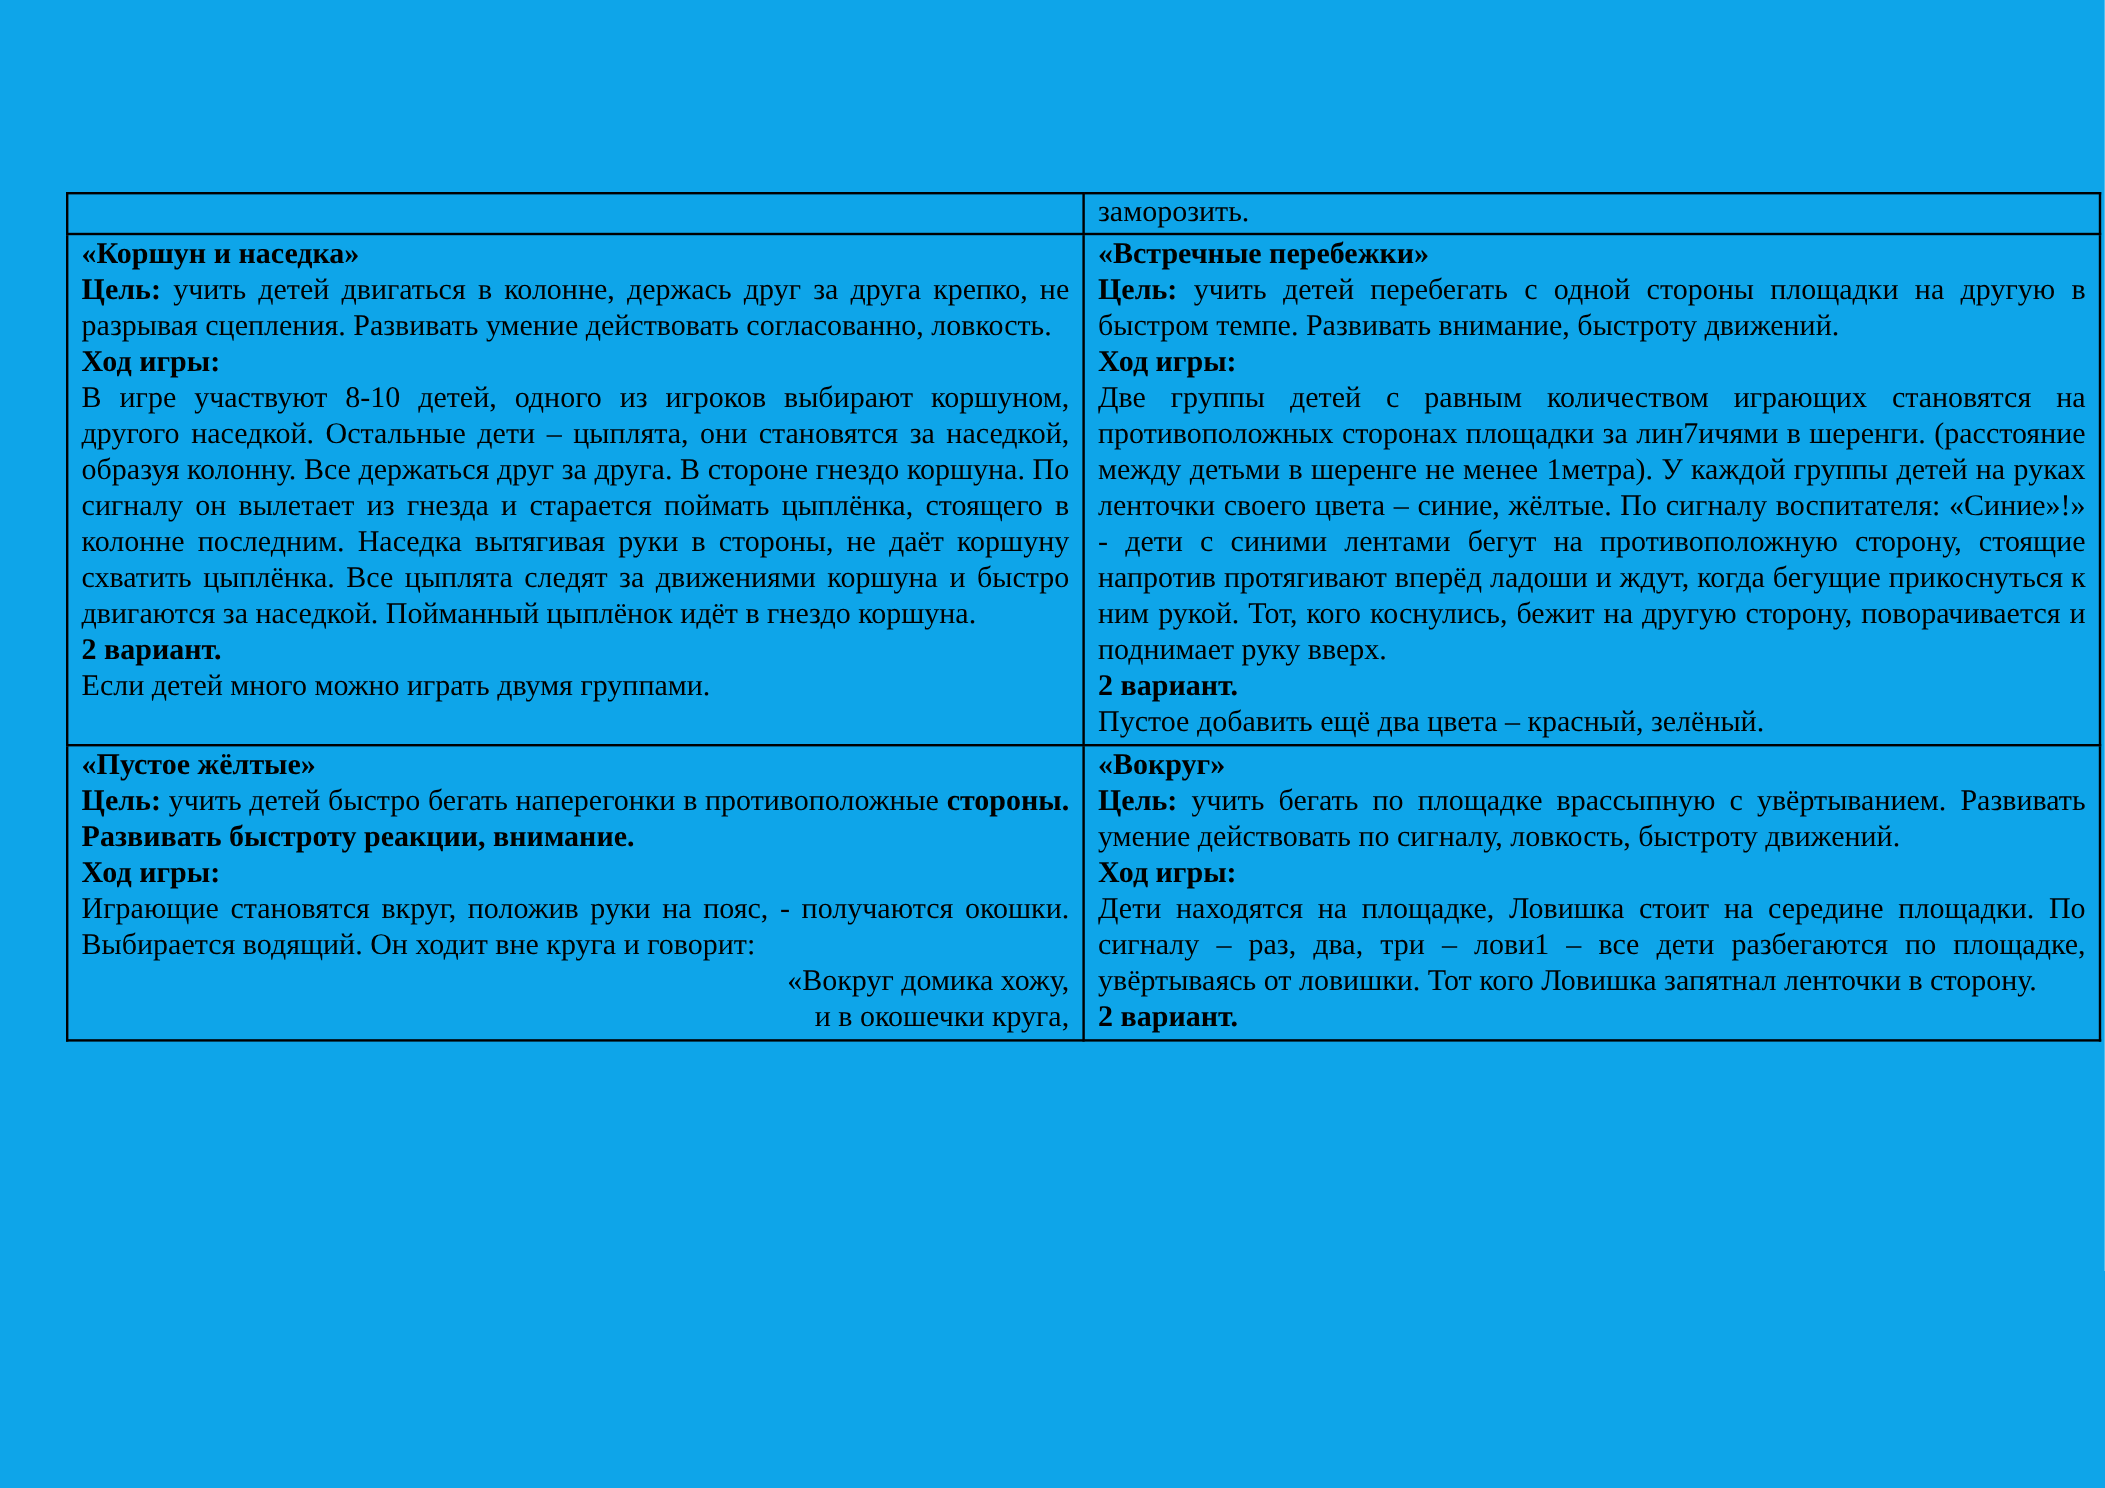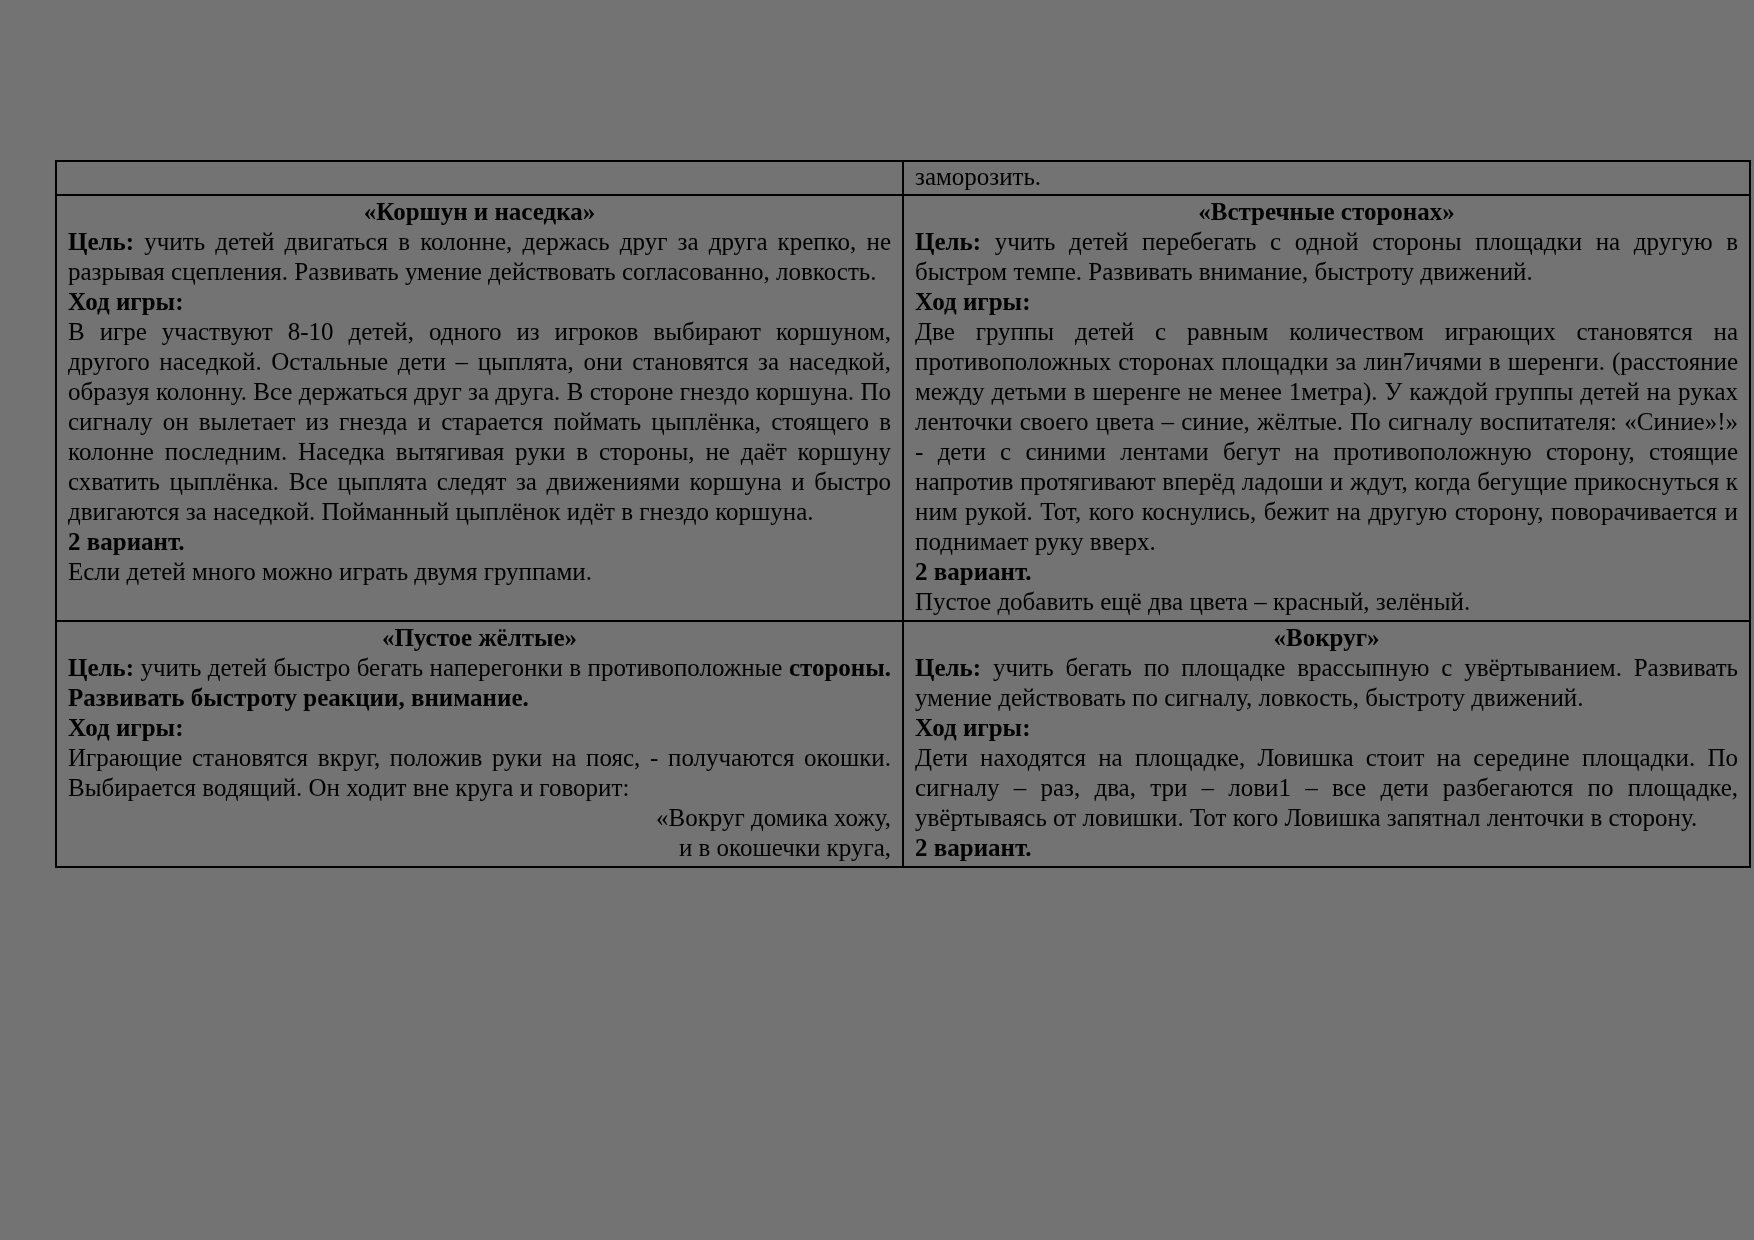--- a/index.html
+++ b/index.html
@@ -9,41 +9,41 @@
     height: 1240px;
     background: #ffffff;
     color: #000000;
     font-family: "Liberation Serif", "DejaVu Serif", serif;
     overflow: hidden;
   }
   .page {
     position: relative;
     width: 1754px;
     height: 1240px;
-    background: #737373;
+    background: #0ea5e9;
   }
   table.games {
     position: absolute;
     left: 55px;
     top: 160px;
     width: 1646px;
     border-collapse: collapse;
     table-layout: fixed;
   }
   td {
     border: 2px solid #000000;
     vertical-align: top;
     padding: 1px 11px 3px 11px;
     font-size: 25px;
     line-height: 30px;
   }
   td.half { width: 823px; }
   tr.carry-row td { height: 32px; padding-top: 0; padding-bottom: 0; }
   p { margin: 0; }
-  .title { text-align: center; font-weight: bold; }
+  .title { text-align: left; font-weight: bold; }
   .just { text-align: justify; font-family: Liberation Serif, serif; }
   .center { text-align: right; }
   .b { font-weight: bold; }
 </style>
 </head>
 <body>
 
 <div class="page">
   <table class="games">
 
@@ -58,21 +58,21 @@
     <tr>
       <td class="half">
         <p class="title">«Коршун и наседка»</p>
         <p class="just"><span class="b">Цель:</span><span> учить детей двигаться в колонне, держась друг за друга крепко, не разрывая сцепления. Развивать умение действовать согласованно, ловкость.</span></p>
         <p><span class="b">Ход игры:</span></p>
         <p class="just">В игре участвуют 8-10 детей, одного из игроков выбирают коршуном, другого наседкой. Остальные дети – цыплята, они становятся за наседкой, образуя колонну. Все держаться друг за друга. В стороне гнездо коршуна. По сигналу он вылетает из гнезда и старается поймать цыплёнка, стоящего в колонне последним. Наседка вытягивая руки в стороны, не даёт коршуну схватить цыплёнка. Все цыплята следят за движениями коршуна и быстро двигаются за наседкой. Пойманный цыплёнок идёт в гнездо коршуна.</p>
         <p><span class="b">2 вариант.</span></p>
         <p class="just">Если детей много можно играть двумя группами.</p>
       </td>
       <td class="half">
-        <p class="title">«Встречные сторонах»</p>
+        <p class="title">«Встречные перебежки»</p>
         <p class="just"><span class="b">Цель:</span><span>  учить детей перебегать с одной стороны площадки на другую в быстром темпе. Развивать внимание, быстроту движений.</span></p>
         <p><span class="b">Ход игры:</span></p>
         <p class="just">Две группы детей с равным количеством играющих становятся на противоположных сторонах площадки за лин7ичями в шеренги. (расстояние между детьми в шеренге не менее 1метра). У каждой группы детей на руках ленточки своего цвета – синие,  жёлтые. По сигналу воспитателя: «Синие»!» - дети с синими лентами бегут на противоположную сторону, стоящие напротив протягивают вперёд ладоши и ждут, когда бегущие прикоснуться к ним рукой. Тот, кого коснулись, бежит на другую сторону, поворачивается и поднимает руку вверх.</p>
         <p><span class="b">2 вариант.</span></p>
         <p class="just">Пустое добавить ещё два цвета – красный, зелёный.</p>
       </td>
     </tr>
 
     <tr>
       <td class="half">

